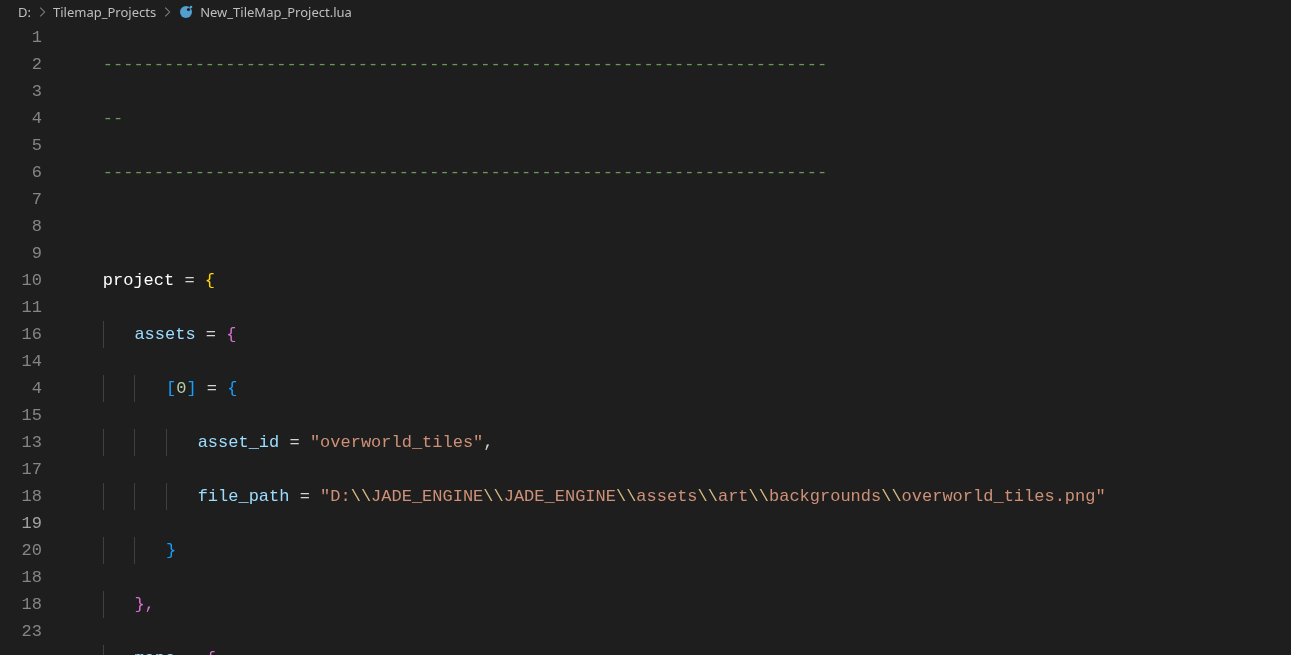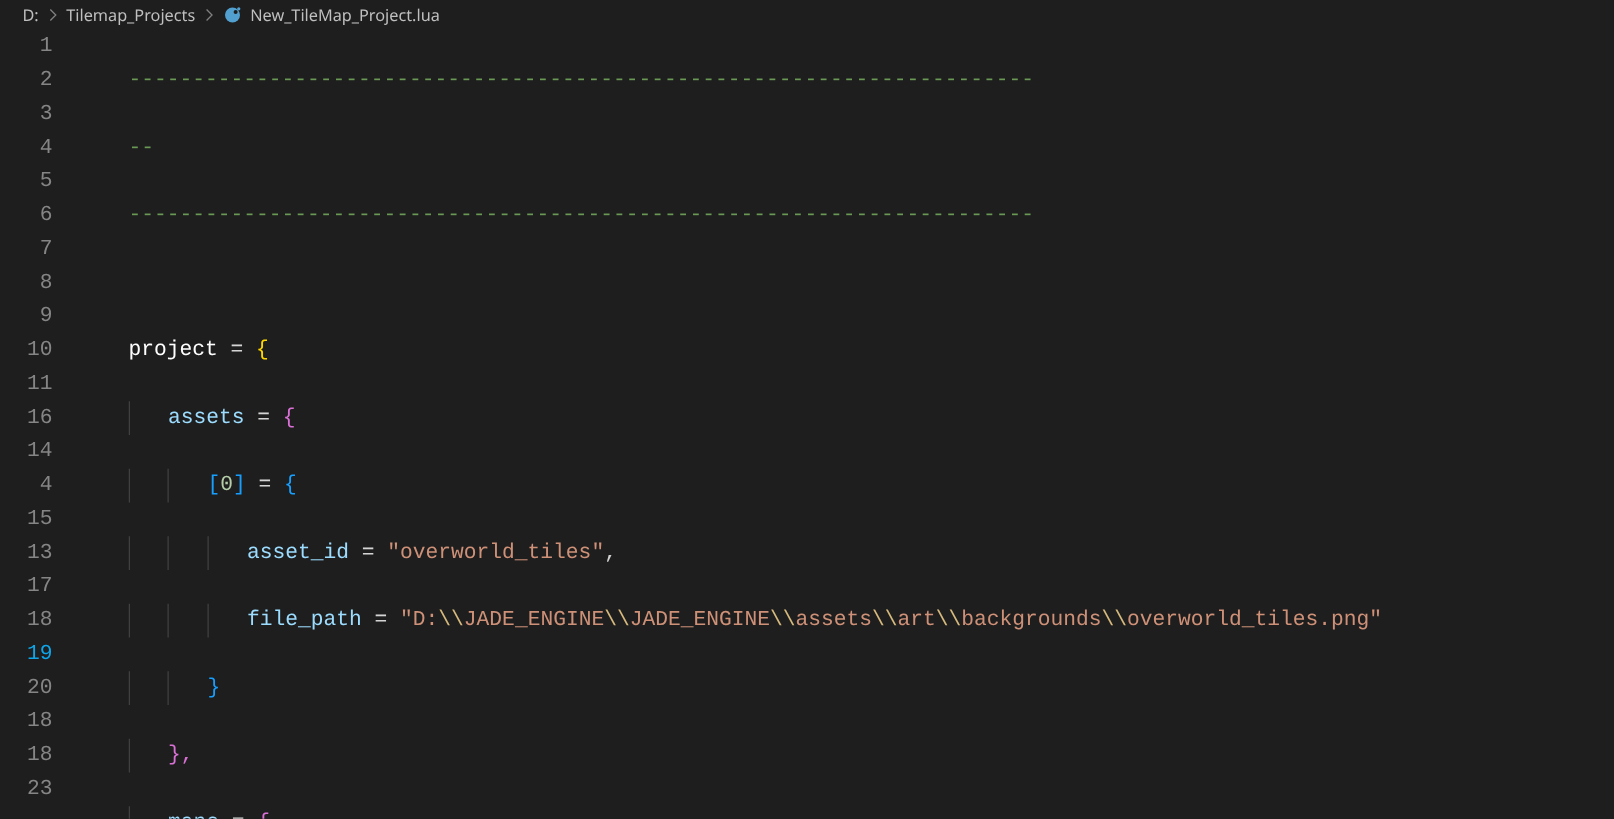--- a/index.html
+++ b/index.html
@@ -46,21 +46,21 @@
     color: #858585;
     padding-right: 20px;
     padding-left: 12px;
     user-select: none;
     width: 62px;
   }
   .gutter .ln {
     height: 27px;
   }
   .gutter .ln.active {
-    color: #0ea5e9;
+    color: #a3a3a3;
   }
   .code {
     flex: 1;
     white-space: pre;
     position: relative;
   }
   .line {
     height: 27px;
   }
   .comment { color: #6a9955; }

